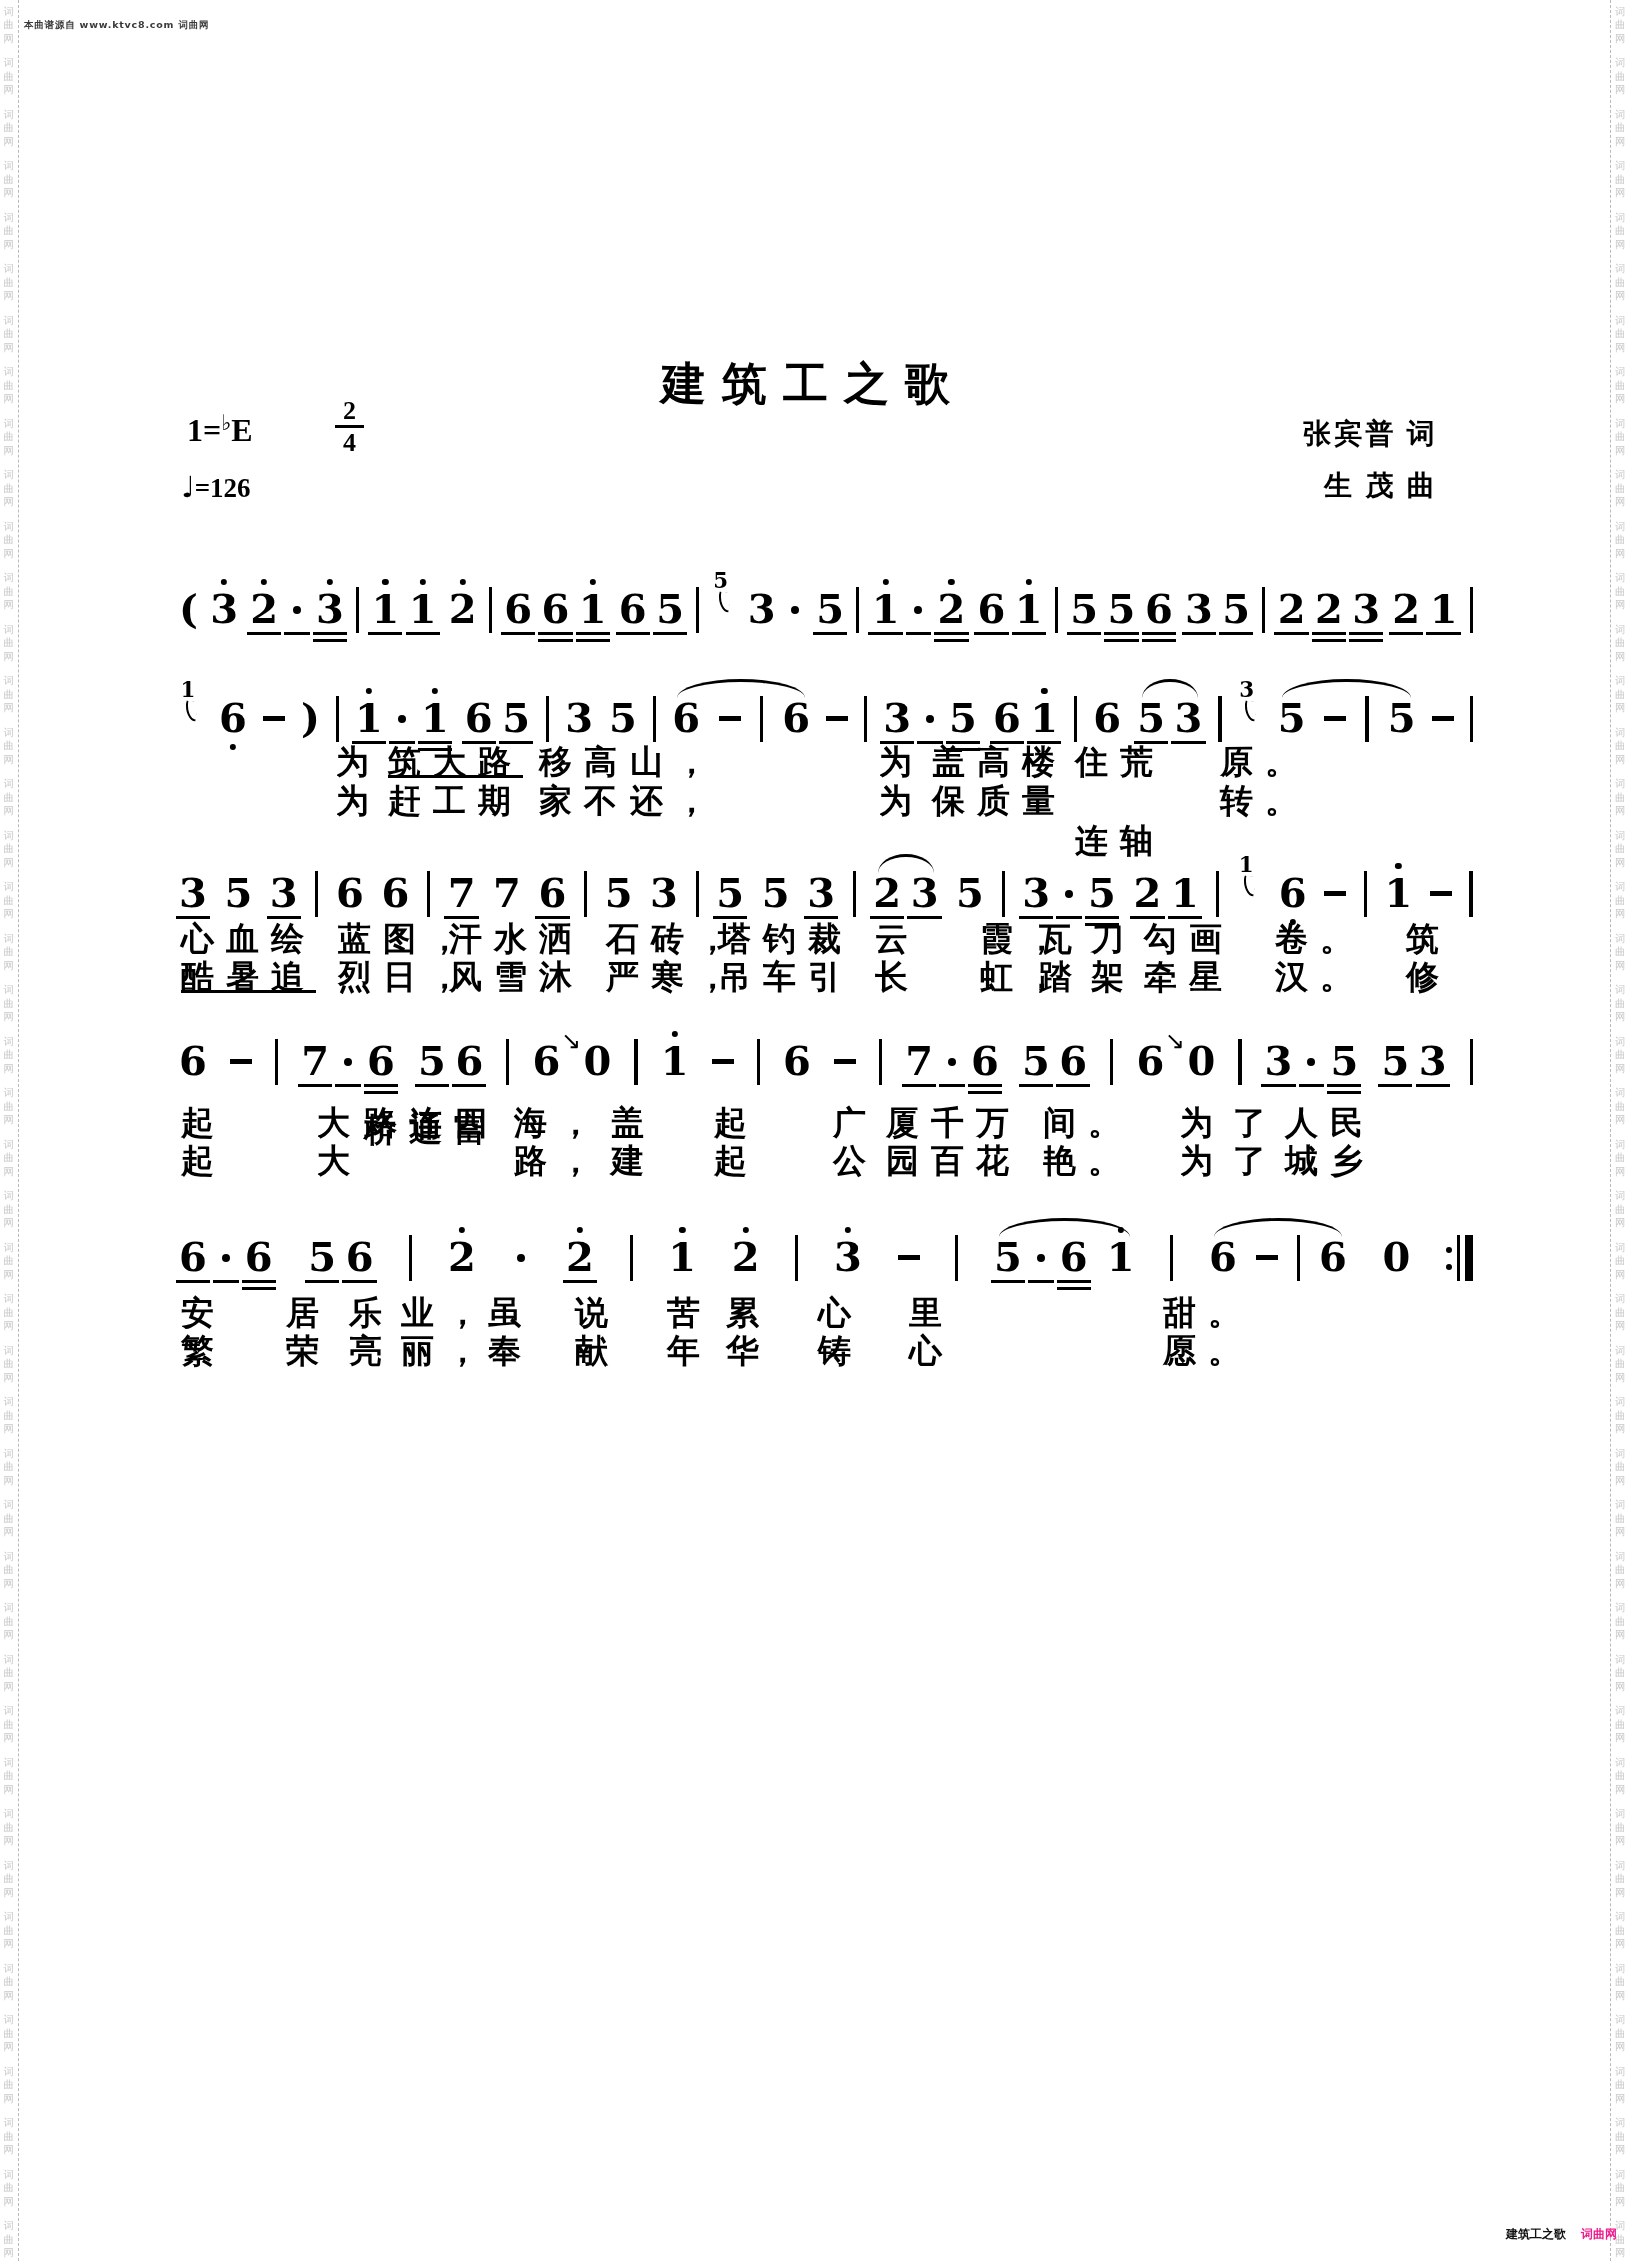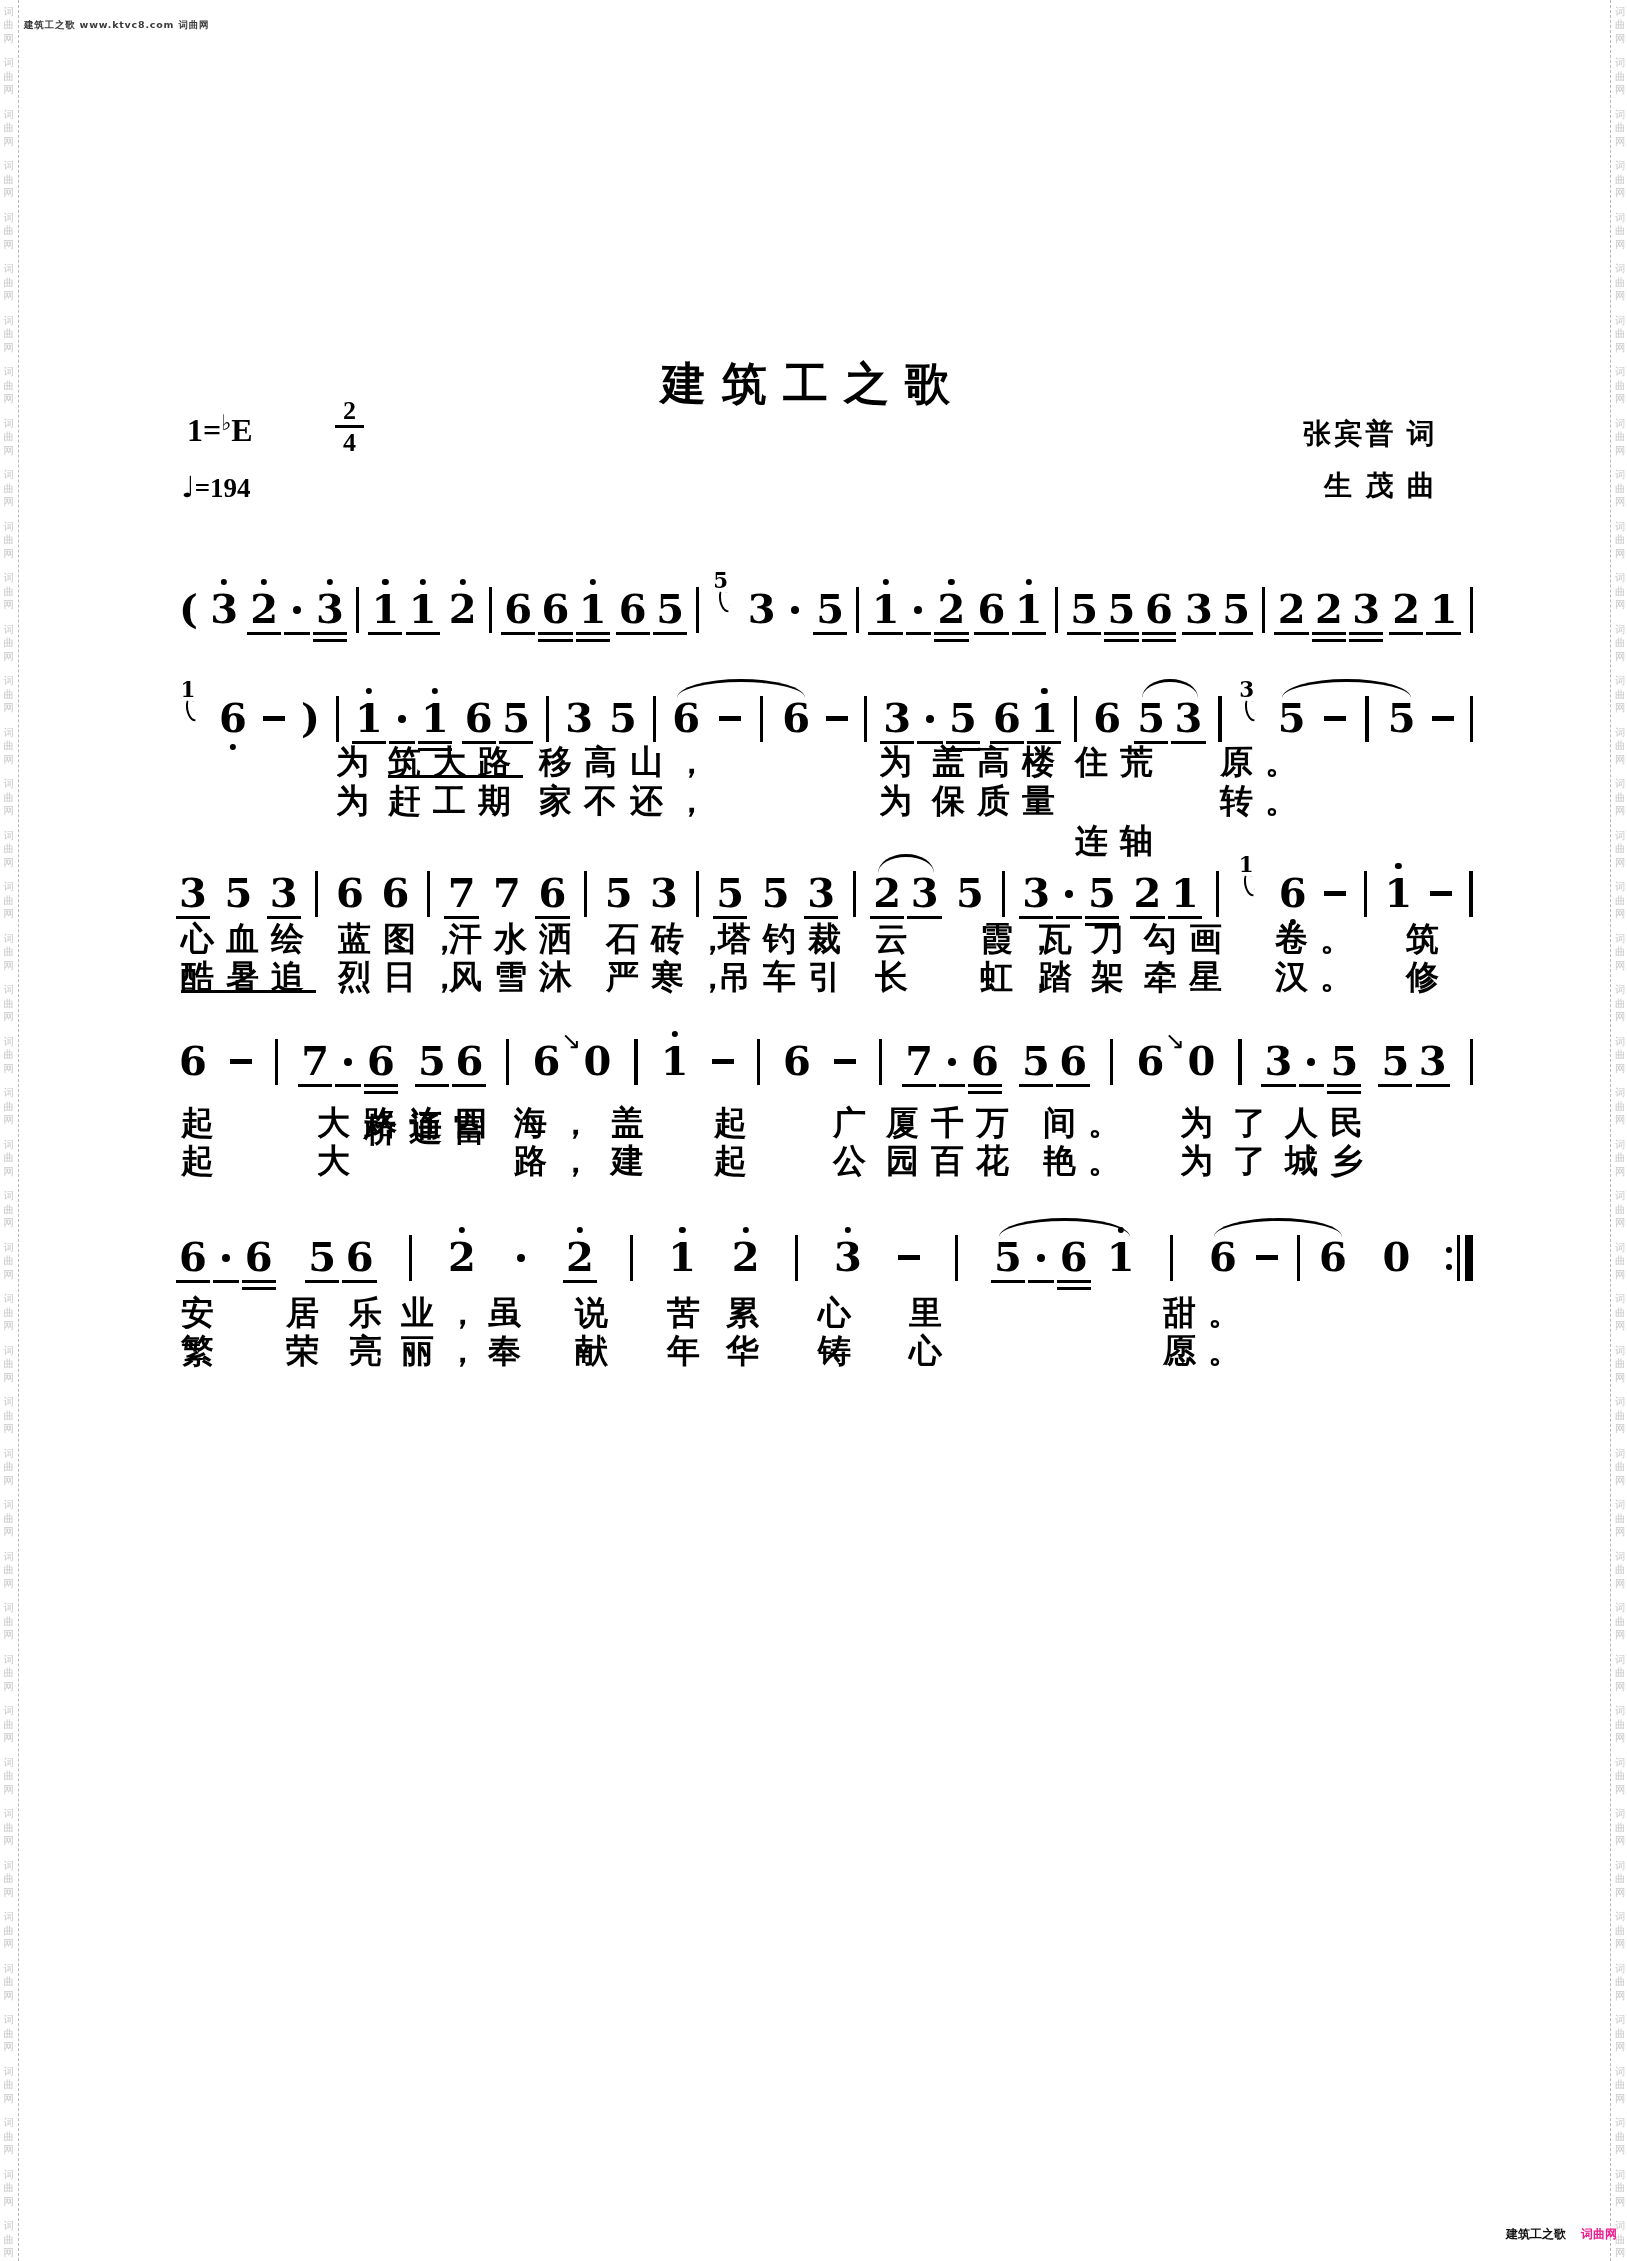--- a/index.html
+++ b/index.html
@@ -56,21 +56,21 @@
   .rpt .rdots i{width:6.3px;height:6.3px;border-radius:50%;background:#000;}
   .rpt .thin{width:3.2px;height:46px;background:#000;}
   .rpt .thick{width:8px;height:46px;background:#000;}
 
   
   .lyr{position:absolute;font-size:33px;font-weight:600;letter-spacing:12px;white-space:nowrap;line-height:37px;}
 </style>
 </head>
 <body>
 
-<div class="corner-note">建筑工之歌 www.ktvc8.com 词曲网</div>
+<div class="corner-note">本曲谱源自 www.ktvc8.com 词曲网</div>
 <div class="dash-border dash-left"></div>
 <div class="dash-border dash-right"></div>
 <div class="wm-col wm-col-left" id="wm-left">
     <div class="wm-group" style="color: rgb(201, 201, 201);">
       <span>词</span>
       <span>曲</span>
       <span>网</span>
     </div>
     <div class="wm-group" style="color: rgb(201, 201, 201);">
       <span>词</span>
@@ -518,21 +518,21 @@
 <div class="credit credit-cmp">生 茂 曲</div>
 <div class="keysig">
   <span>1=</span><span class="flat">♭</span><span>E</span>
 </div>
 <div class="timesig">
   <div>2</div>
   <div class="ts-line"></div>
   <div>4</div>
 </div>
 <div class="tempo">
-  <span class="tnote">♩</span><span>=194</span>
+  <span class="tnote">♩</span><span>=126</span>
 </div>
 
 <div id="score">
     <div class="score-line" style="top: 589px;">
       <span class="tok">
         <span class="glyph">(</span>
       </span>
       <span class="tok">
         <span class="glyph">3</span>
         <span class="dot-hi"></span>

